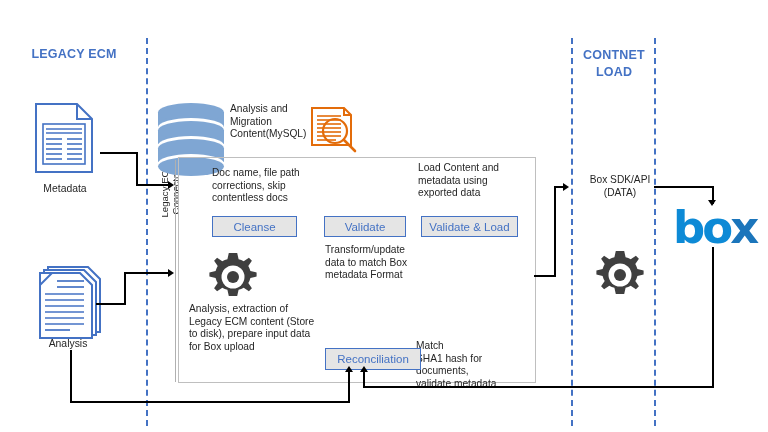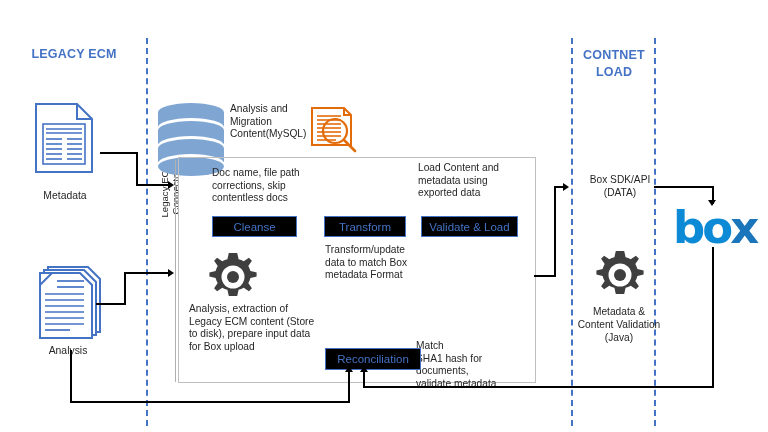--- a/index.html
+++ b/index.html
@@ -31,34 +31,33 @@
 
   
   .txt{
     position:absolute;color:#262626;font-size:10.2px;line-height:12.6px;
     font-family:"Liberation Sans",sans-serif;white-space:pre-line;
   }
   .txt-c{text-align:center;}
 
   
   .stage{
-    position:absolute;border:1.6px solid #4472C4;background:#000000;color:#4472C4;
+    position:absolute;border:1.6px solid #4472C4;background:#e5e5e5;color:#4472C4;
     font-size:11.5px;display:flex;align-items:center;justify-content:center;
     font-family:"Liberation Sans",sans-serif;box-sizing:border-box;
   }
   #stage-cleanse{left:212px;top:216px;width:85px;height:21px;}
   #stage-transform{left:324px;top:216px;width:82px;height:21px;}
   #stage-validate{left:421px;top:216px;width:97px;height:21px;}
   #stage-recon{left:325px;top:348px;width:96px;height:22px;}
 
   
   .cap{
     position:absolute;font-size:10.4px;color:#262626;text-align:center;
     font-family:"Liberation Sans",sans-serif;
-    margin-top:7px;
   }
 
   
   .ln{position:absolute;background:#000;}
   .lnh{height:1.6px;}
   .lnv{width:1.6px;}
 
   
   .arr{position:absolute;width:0;height:0;}
   .arr-r{border-top:4.2px solid transparent;border-bottom:4.2px solid transparent;border-left:6.5px solid #000;}
@@ -204,21 +203,21 @@
   <div class="txt" style="left:189px;top:303px;width:140px;">Analysis, extraction of
 Legacy ECM content (Store
 to disk), prepare input data
 for Box upload</div>
 
   <div class="txt" style="left:416px;top:340px;width:120px;">Match
 SHA1 hash for documents,
 validate metadata</div>
 
   <div class="stage" id="stage-cleanse">Cleanse</div>
-  <div class="stage" id="stage-transform">Transform</div>
+  <div class="stage" id="stage-transform">Validate</div>
   <div class="stage" id="stage-validate">Validate &amp; Load</div>
   <div class="stage" id="stage-recon">Reconciliation</div>
 
   <div style="position:absolute;left:208px;top:252px;">
     <svg width="50" height="50" viewBox="0 0 50 50">
       <path fill="#3f3f3f" d="M25 1 l4.2 0 1.4 6.2 a18.6 18.6 0 0 1 5.1 2.1 l5.2-3.6 3 3 -3.6 5.2 a18.6 18.6 0 0 1 2.1 5.1 l6.2 1.4 0 4.2 -6.2 1.4 a18.6 18.6 0 0 1-2.1 5.1 l3.6 5.2 -3 3 -5.2-3.6 a18.6 18.6 0 0 1-5.1 2.1 l-1.4 6.2 -4.2 0 -4.2 0 -1.4-6.2 a18.6 18.6 0 0 1-5.1-2.1 l-5.2 3.6 -3-3 3.6-5.2 a18.6 18.6 0 0 1-2.1-5.1 l-6.2-1.4 0-4.2 6.2-1.4 a18.6 18.6 0 0 1 2.1-5.1 l-3.6-5.2 3-3 5.2 3.6 a18.6 18.6 0 0 1 5.1-2.1 l1.4-6.2 z"></path>
       <circle cx="25" cy="25" r="11.5" fill="#fff"></circle>
       <circle cx="25" cy="25" r="6" fill="#3f3f3f"></circle>
     </svg>
   </div>
@@ -227,23 +226,20 @@
     <svg width="50" height="50" viewBox="0 0 50 50">
       <path fill="#3f3f3f" d="M25 1 l4.2 0 1.4 6.2 a18.6 18.6 0 0 1 5.1 2.1 l5.2-3.6 3 3 -3.6 5.2 a18.6 18.6 0 0 1 2.1 5.1 l6.2 1.4 0 4.2 -6.2 1.4 a18.6 18.6 0 0 1-2.1 5.1 l3.6 5.2 -3 3 -5.2-3.6 a18.6 18.6 0 0 1-5.1 2.1 l-1.4 6.2 -4.2 0 -4.2 0 -1.4-6.2 a18.6 18.6 0 0 1-5.1-2.1 l-5.2 3.6 -3-3 3.6-5.2 a18.6 18.6 0 0 1-2.1-5.1 l-6.2-1.4 0-4.2 6.2-1.4 a18.6 18.6 0 0 1 2.1-5.1 l-3.6-5.2 3-3 5.2 3.6 a18.6 18.6 0 0 1 5.1-2.1 l1.4-6.2 z"></path>
       <circle cx="25" cy="25" r="11.5" fill="#fff"></circle>
       <circle cx="25" cy="25" r="6" fill="#3f3f3f"></circle>
     </svg>
   </div>
 
   <div class="txt txt-c" style="left:570px;top:173px;width:100px;line-height:13px;">Box SDK/API
 (DATA)</div>
 
-  <div class="txt txt-c" style="left:563px;top:305px;width:112px;line-height:13px;">Metadata &amp;
-Content Validation
-(Java)</div>
 
   <div id="box-logo"><span>bo</span><span class="xx">x</span></div>
 
   <div class="gln" style="left:175px;top:160px;height:222px;"></div>
 
   <div class="ln lnh" style="left:100px;top:152px;width:38px;"></div>
   <div class="ln lnv" style="left:136px;top:152px;height:33px;"></div>
   <div class="ln lnh" style="left:136px;top:184px;width:34px;"></div>
   <div class="arr arr-r" style="left:168px;top:181px;"></div>
 

